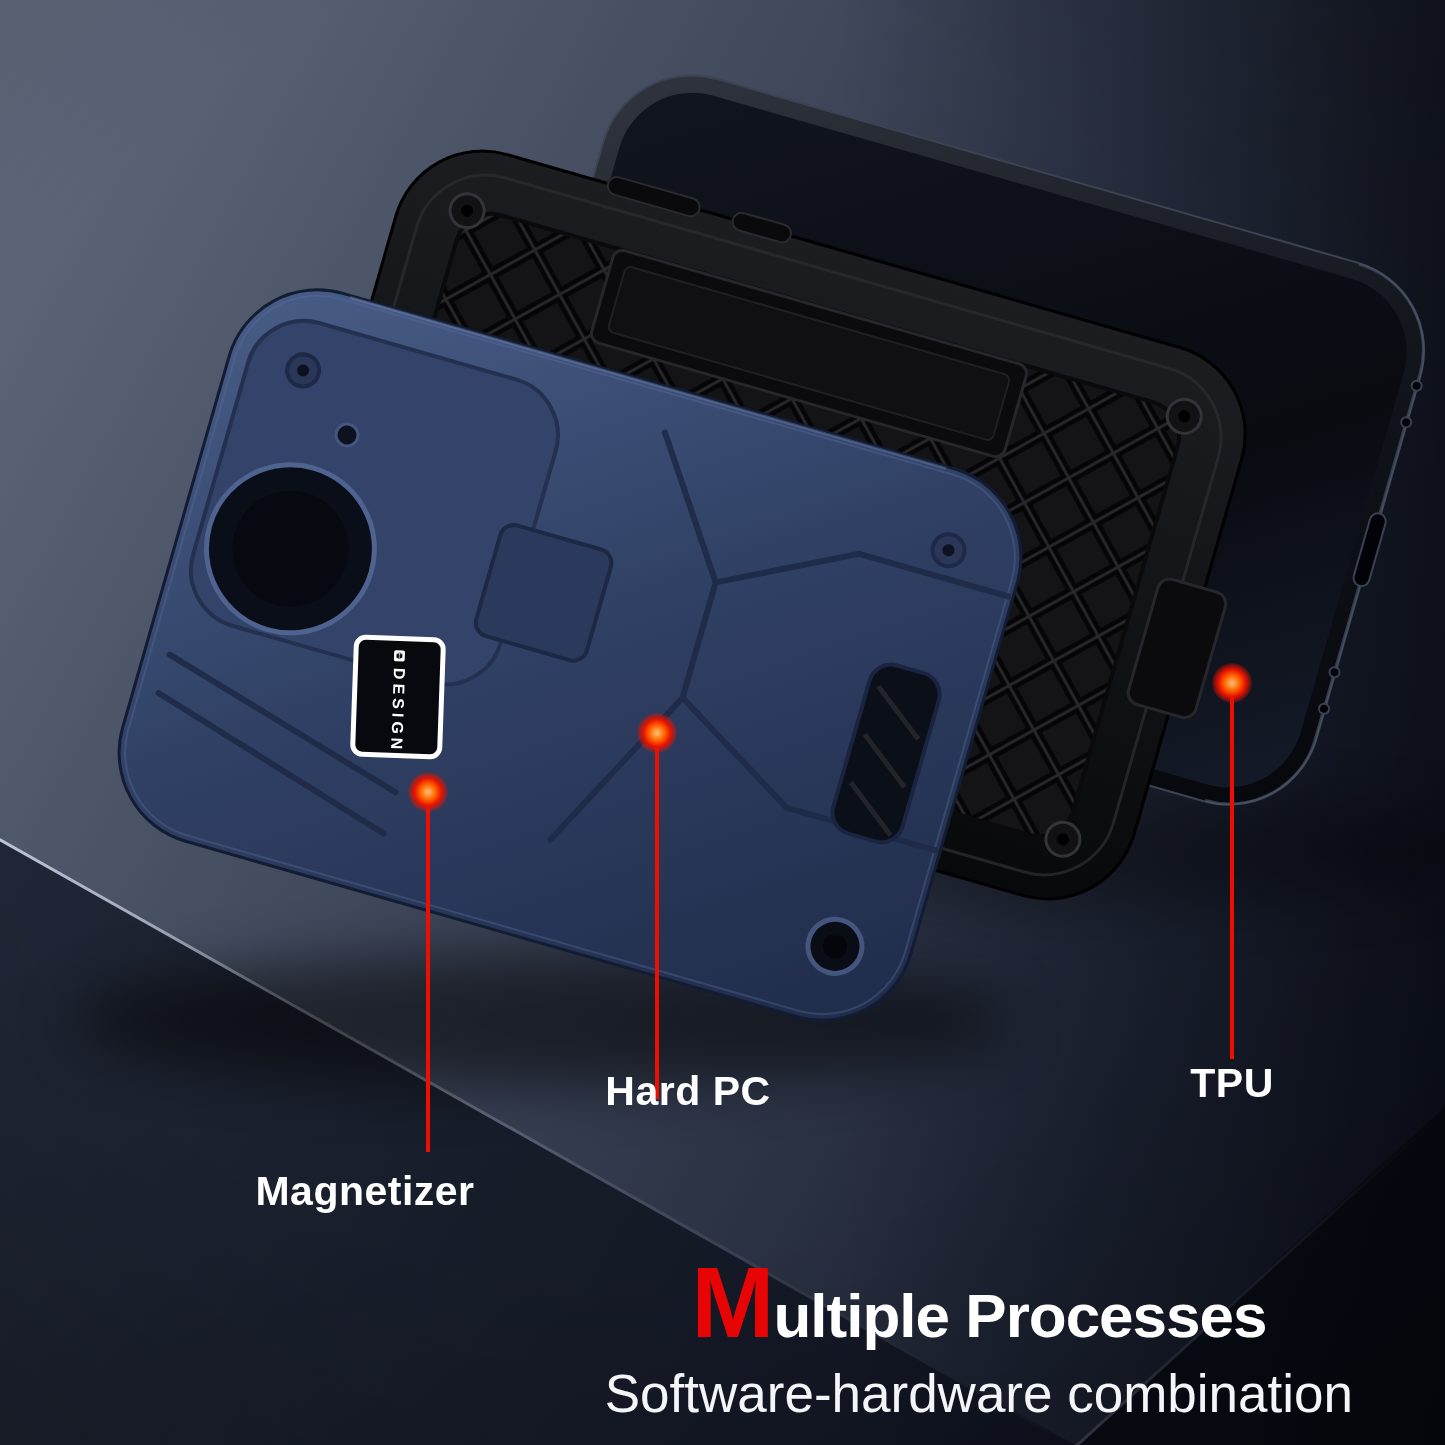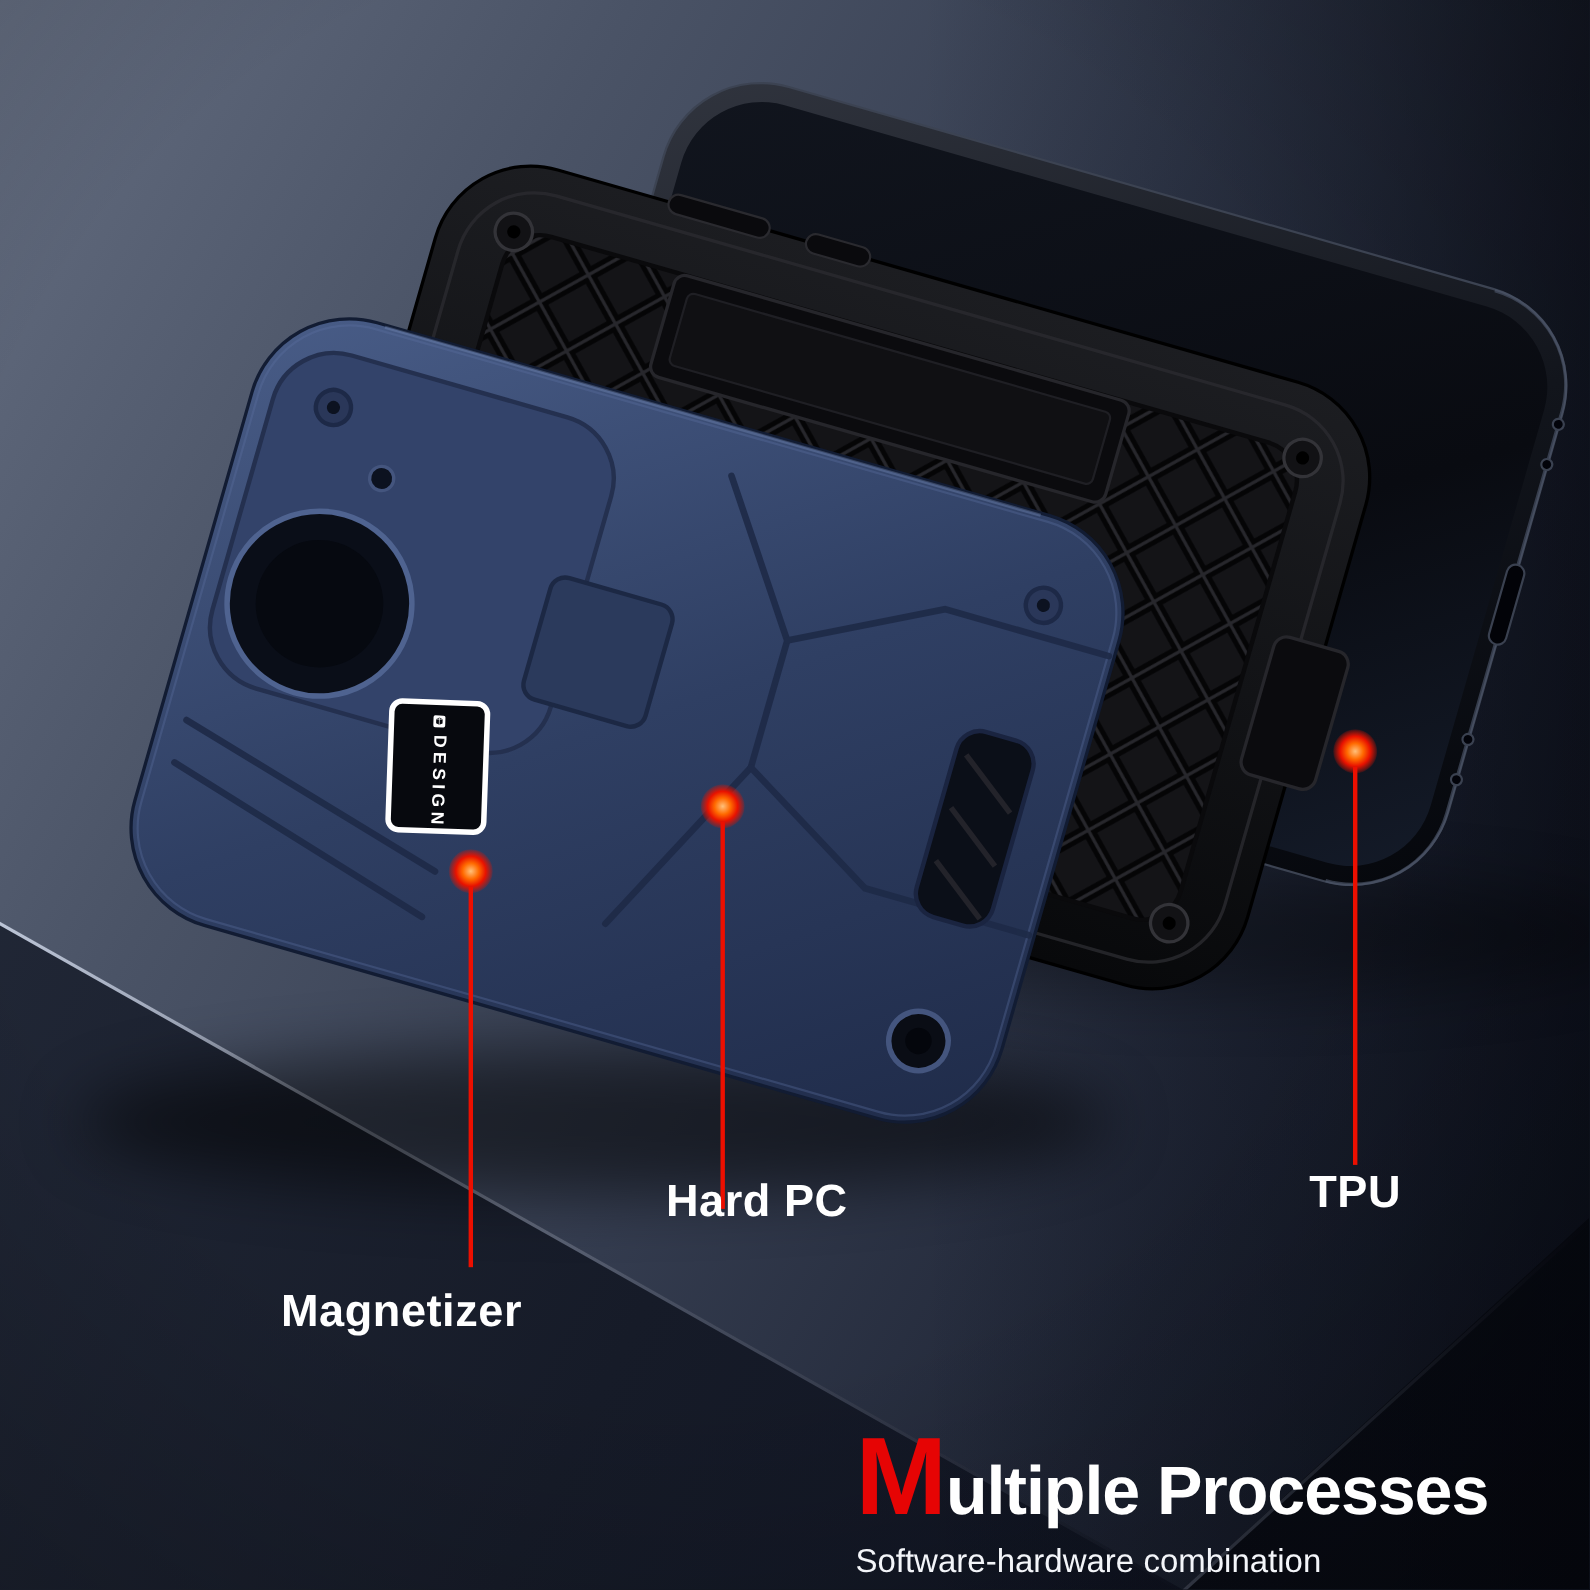--- a/index.html
+++ b/index.html
@@ -60,28 +60,28 @@
   .c1-line { left:426px; top:806px; height:346px; }
   .c1-label { left:225px; top:1168px; }
   .c2-dot { left:637px; top:713px; }
   .c2-line { left:655px; top:747px; height:352px; }
   .c2-label { left:548px; top:1068px; }
   .c3-dot { left:1212px; top:663px; }
   .c3-line { left:1230px; top:697px; height:362px; }
   .c3-label { left:1092px; top:1060px; }
 
   
-  .caption { position:absolute; right:92px; top:1250px; text-align:left;margin-top:40px; }
+  .caption { position:absolute; right:92px; top:1250px; text-align:center; }
   .headline {
     color:#ffffff; font-weight:bold; font-size:62px; line-height:1.05;
     letter-spacing:-1px; white-space:nowrap;
   }
   .headline .cap { color:#e60404; font-size:100px; }
   .subheadline {
-    color:#f3f5f9; font-size:30px; font-weight:400; margin-top:8px; white-space:nowrap;
+    color:#f3f5f9; font-size:53px; font-weight:400; margin-top:8px; white-space:nowrap;
   }
 </style>
 </head>
 <body>
 
 <div class="stage">
 
   <div class="bg facet-front"></div>
   <div class="bg facet-corner"></div>
   <div class="edge edge-1"></div>

